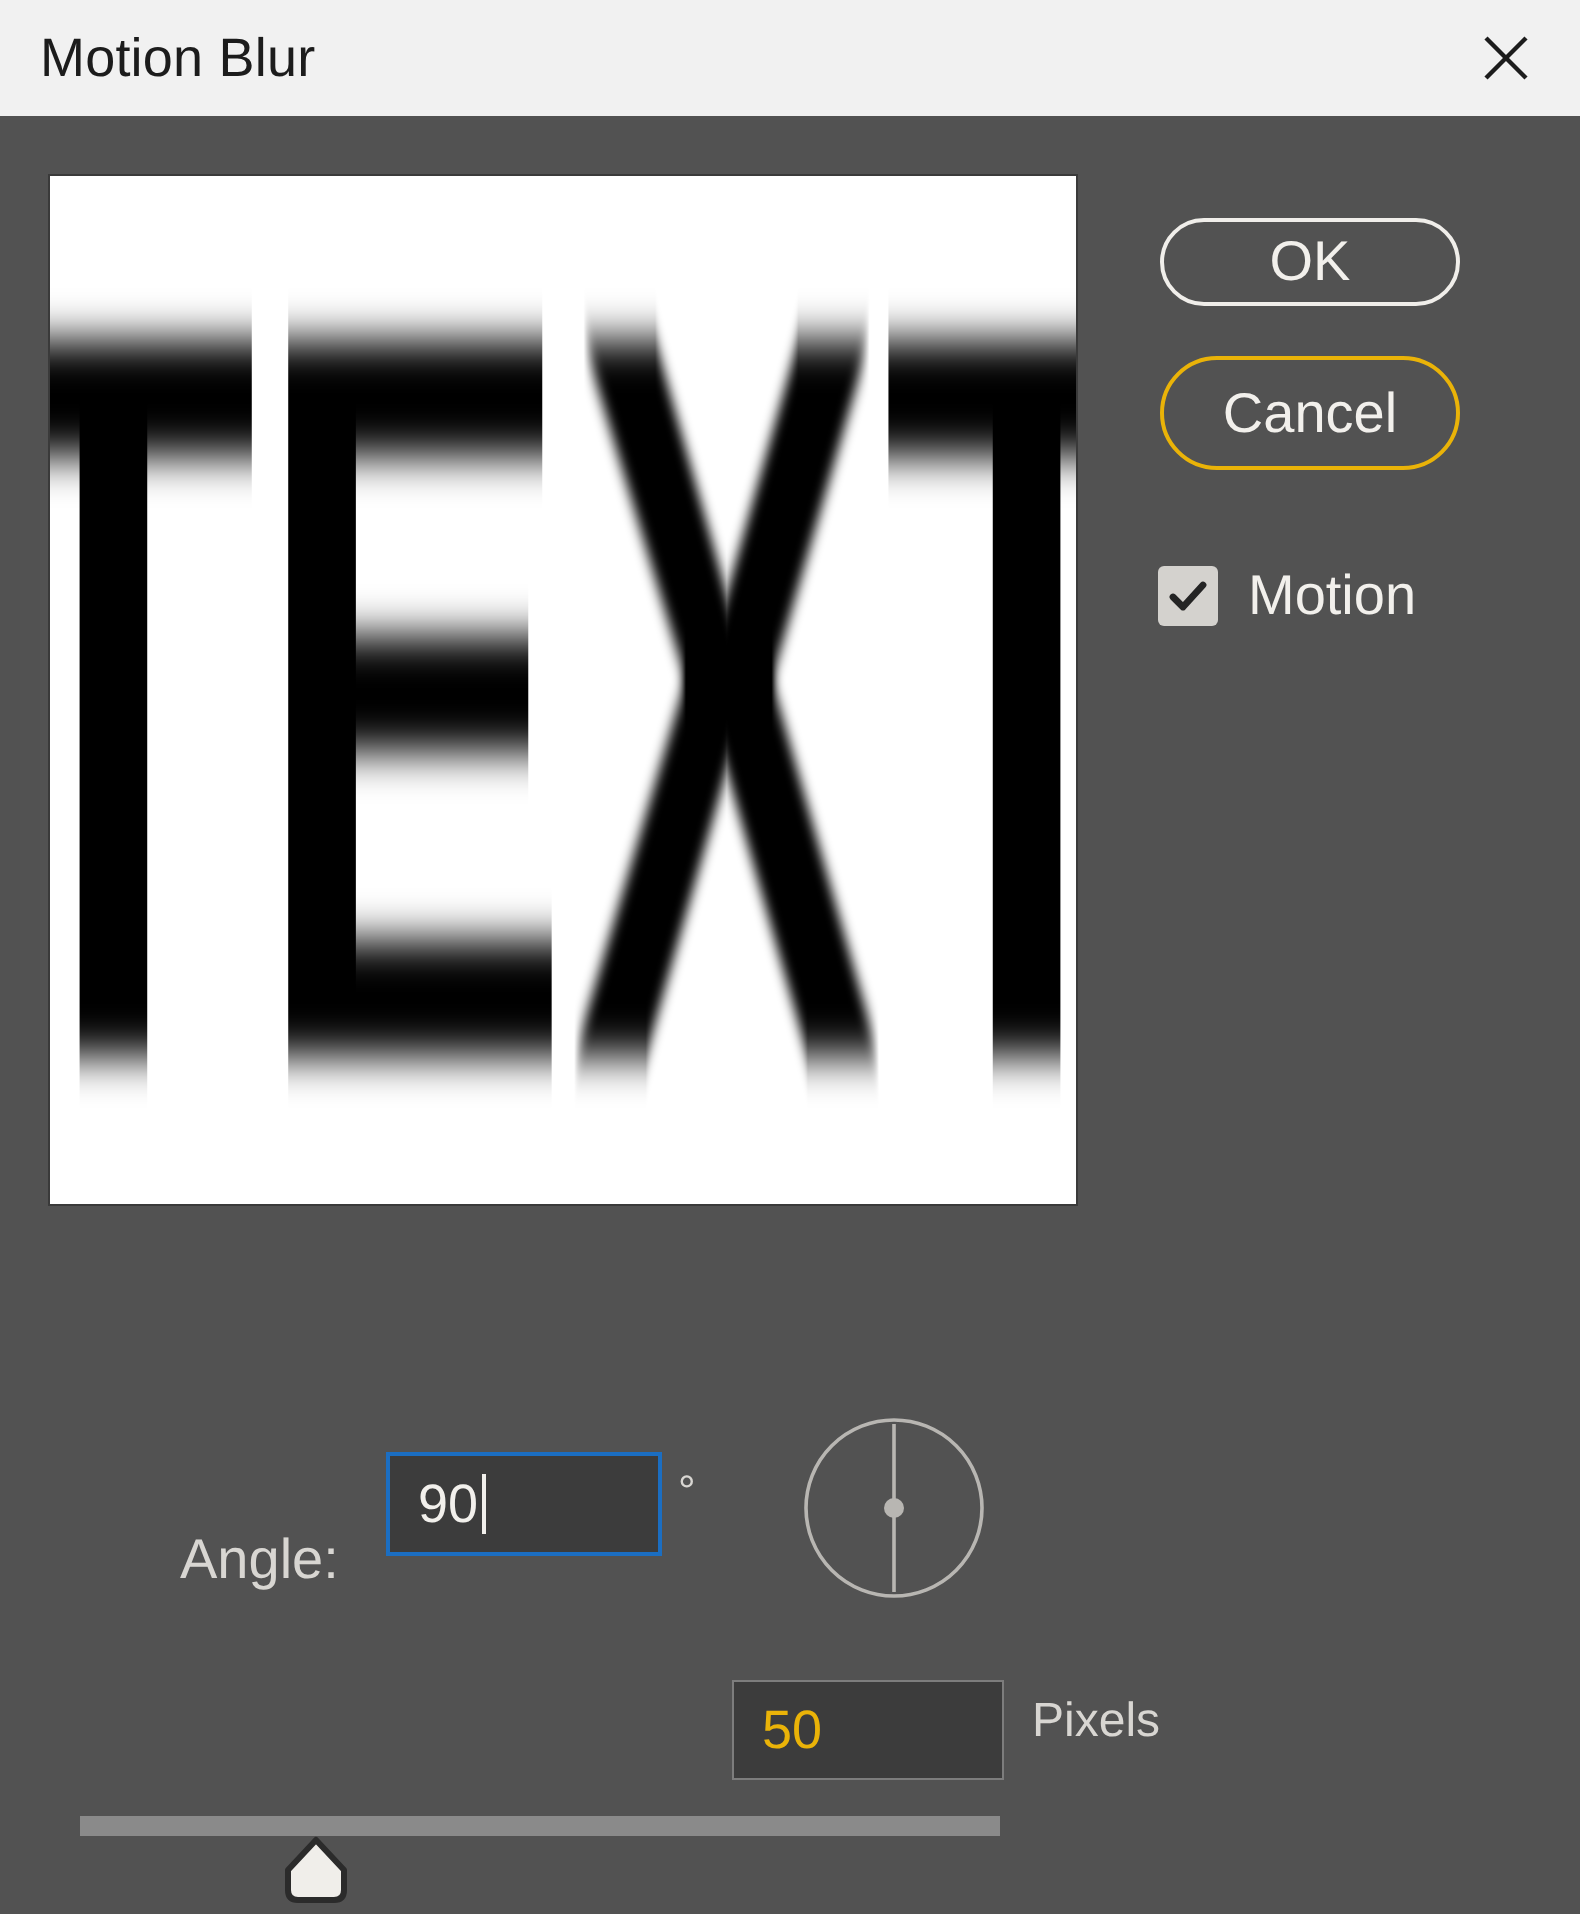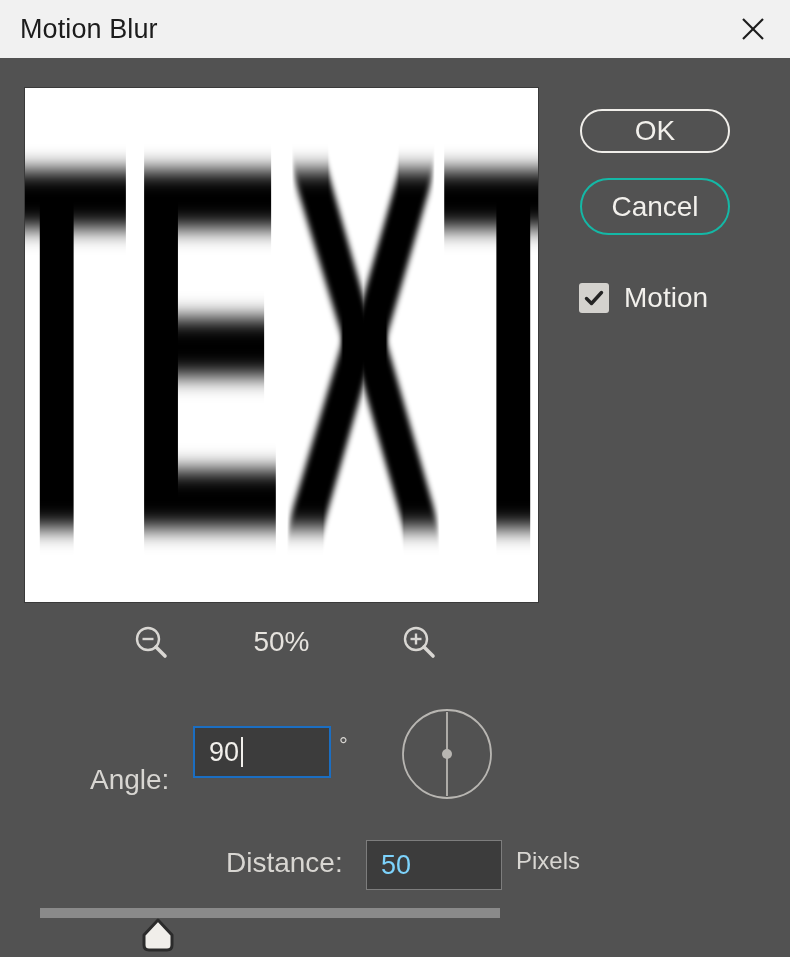--- a/index.html
+++ b/index.html
@@ -109,21 +109,21 @@
   }
   .btn-ok {
     left: 580px; top: 91px;
     width: 150px; height: 44px;
     border: 2px solid #f0eeea;
     margin-top: 18px;
   }
   .btn-cancel {
     left: 580px; top: 178px;
     width: 150px; height: 57px;
-    border: 2px solid #14b8a6;
+    border: 2px solid #eab308;
   }
 
   
   .preview-check-row {
     position: absolute;
     left: 579px; top: 283px;
     height: 30px;
     display: flex;
     align-items: center;
     cursor: pointer;
@@ -208,21 +208,21 @@
     color: #d8d6d2;
     white-space: nowrap;
   }
   .distance-input {
     position: absolute;
     left: 366px; top: 0px;
     width: 136px; height: 50px;
     box-sizing: border-box;
     background: #3c3c3c;
     border: 1px solid #7d7d7d;
-    color: #7dd3fc;
+    color: #eab308;
     font-family: "Liberation Sans", sans-serif;
     font-size: 27px;
     padding-left: 14px;
     display: flex;
     align-items: center;
     cursor: text;
   }
   .pixels-label {
     position: absolute;
     left: 516px; top: 7px;
@@ -276,38 +276,20 @@
           </filter>
         </defs>
         <rect x="0" y="0" width="513" height="514" fill="#ffffff"></rect>
         <g filter="url(#vblur)">
           <text x="-40" y="440" font-family="'Liberation Sans', sans-serif" font-size="520" font-weight="bold" fill="#000000" textLength="600" lengthAdjust="spacingAndGlyphs">TEXT</text>
         </g>
       </svg>
     </div>
   </div>
 
-  <div class="zoom-row">
-    <div class="zoom-btn zoom-out">
-      <svg width="40" height="40" viewBox="0 0 40 40" aria-hidden="true">
-        <circle cx="17" cy="17" r="11" fill="none" stroke="#d9d7d3" stroke-width="2.4"></circle>
-        <line x1="11.5" y1="17" x2="22.5" y2="17" stroke="#d9d7d3" stroke-width="2.4"></line>
-        <line x1="25" y1="25" x2="34" y2="34" stroke="#d9d7d3" stroke-width="3.6" stroke-linecap="round"></line>
-      </svg>
-    </div>
-    <div class="zoom-btn zoom-in">
-      <svg width="40" height="40" viewBox="0 0 40 40" aria-hidden="true">
-        <circle cx="17" cy="17" r="11" fill="none" stroke="#d9d7d3" stroke-width="2.4"></circle>
-        <line x1="11.5" y1="17" x2="22.5" y2="17" stroke="#d9d7d3" stroke-width="2.4"></line>
-        <line x1="17" y1="11.5" x2="17" y2="22.5" stroke="#d9d7d3" stroke-width="2.4"></line>
-        <line x1="25" y1="25" x2="34" y2="34" stroke="#d9d7d3" stroke-width="3.6" stroke-linecap="round"></line>
-      </svg>
-    </div>
-    <div class="zoom-level">50%</div>
-  </div>
 
   <div class="btn btn-ok">OK</div>
   <div class="btn btn-cancel">Cancel</div>
 
   <div class="preview-check-row">
     <span class="checkbox">
       <svg width="22" height="22" viewBox="0 0 22 22" aria-hidden="true">
         <polyline points="3.5,11.5 8.5,16.5 18.5,5.5" fill="none" stroke="#242424" stroke-width="3.4" stroke-linecap="round" stroke-linejoin="round"></polyline>
       </svg>
     </span>
@@ -324,21 +306,20 @@
     <div class="angle-dial">
       <svg width="92" height="92" viewBox="0 0 92 92" aria-hidden="true">
         <circle cx="46" cy="46" r="44" fill="none" stroke="#b8b6b2" stroke-width="1.8"></circle>
         <line x1="46" y1="4" x2="46" y2="88" stroke="#b8b6b2" stroke-width="1.8"></line>
         <circle cx="46" cy="46" r="5" fill="#b8b6b2"></circle>
       </svg>
     </div>
   </div>
 
   <div class="distance-row">
-    <div class="distance-label">Distance:</div>
     <div class="distance-input">50</div>
     <div class="pixels-label">Pixels</div>
   </div>
 
   <div class="slider">
     <div class="slider-track"></div>
     <div class="slider-thumb">
       <svg width="36" height="34" viewBox="0 0 36 34" aria-hidden="true">
         <path d="M18 2 L32 17 L32 27 Q32 32 27 32 L9 32 Q4 32 4 27 L4 17 Z" fill="#f0eeea" stroke="#2b2b2b" stroke-width="3" stroke-linejoin="round"></path>
       </svg>

